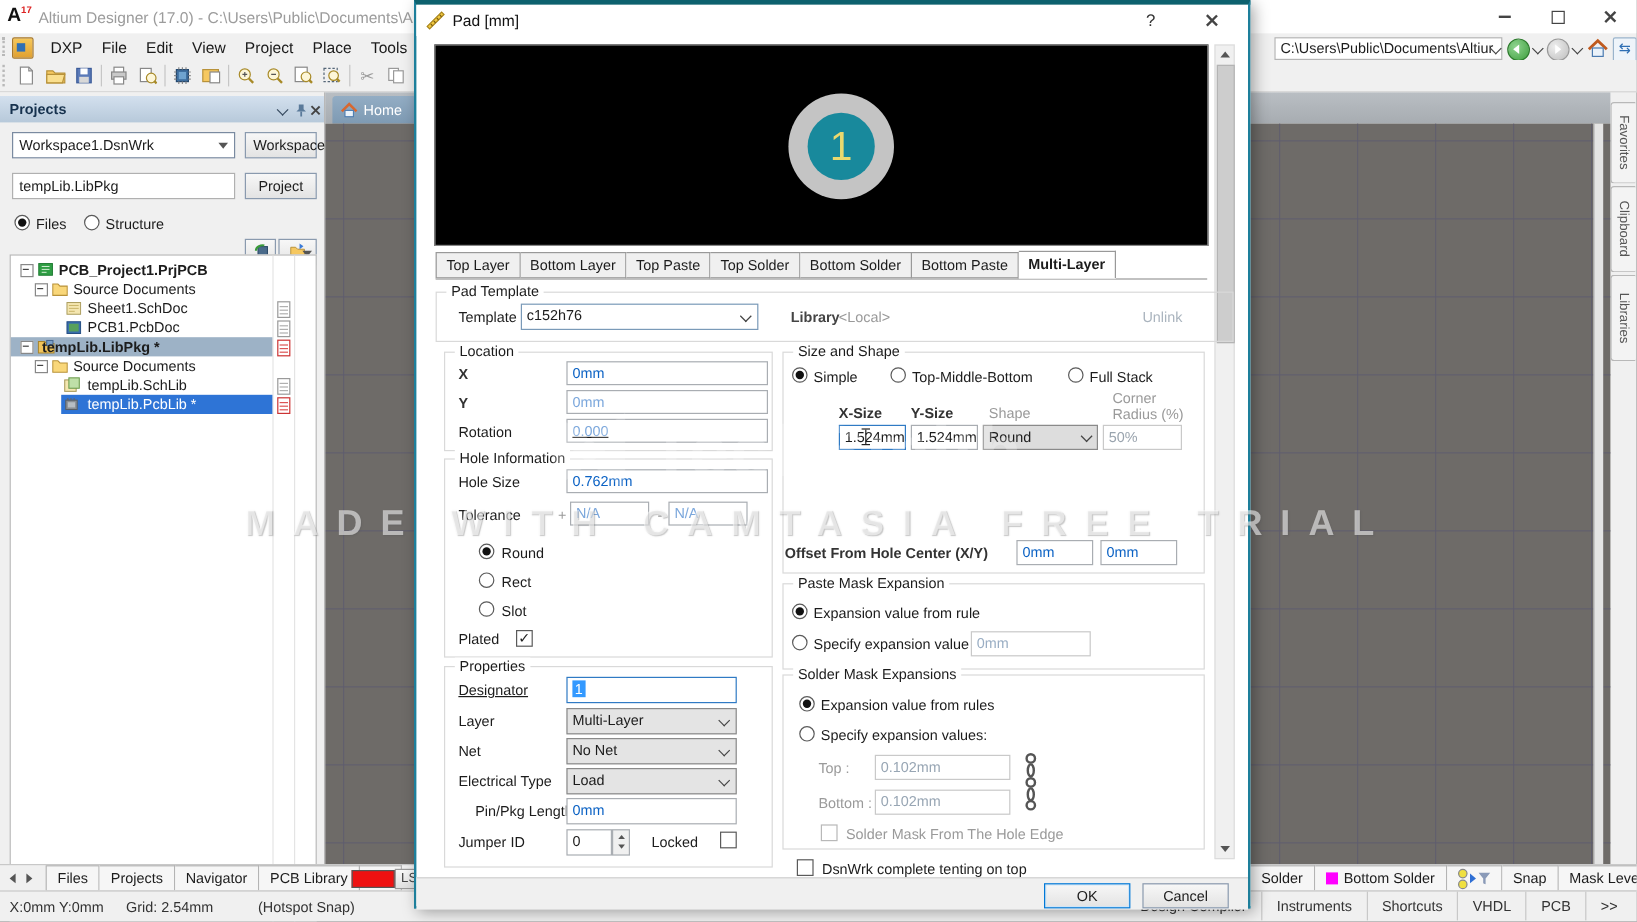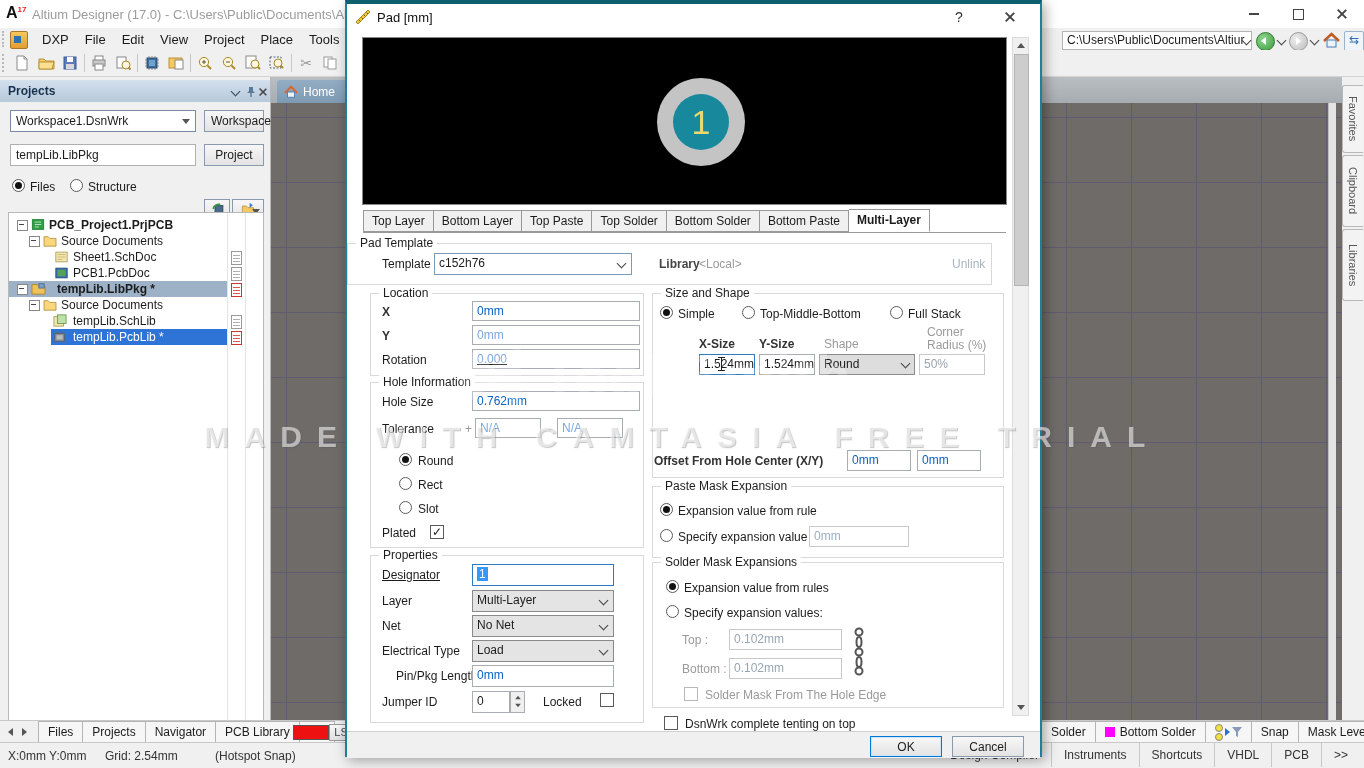--- a/index.html
+++ b/index.html
@@ -308,21 +308,21 @@
           </span>
       </div>
 
       <div class="trow" style="left:0;top:68px;width:254px;font-weight:bold;">
         <div class="abs" style="left:0;top:0;width:218px;height:16px;background:#9db2c6;"></div>
         <span class="expbox" style="left:8px;"></span>
         <svg class="abs" width="15" height="13" viewBox="0 0 17 15" style="left:22px;top:1px;">
             <path d="M1 3h6l2 2h7v9H1z" fill="#f0c35a" stroke="#a8842a"></path>
             <rect x="9" y="2" width="6" height="5" fill="#7aa0c8" stroke="#4a6a92"></rect>
           </svg>
-        <span style="margin-left:48px;position:relative;">tempLib.LibPkg *</span>
+        <span style="margin-left:26px;position:relative;">tempLib.LibPkg *</span>
         <span class="docico red" style="left:222px;">
             <i style="top:3px;"></i>
             <i style="top:6px;"></i>
             <i style="top:9px;"></i>
           </span>
       </div>
 
       <div class="trow" style="left:0;top:84px;width:254px;">
         <span class="expbox" style="left:20px;"></span>
         <svg class="abs" width="14" height="12" viewBox="0 0 16 14" style="left:34px;top:2px;">
@@ -438,21 +438,21 @@
     <div class="abs" style="left:16px;top:207px;width:643px;height:22px;display:flex;align-items:flex-end;border-bottom:1px solid #999;box-sizing:border-box;">
       <div class="dtab">Top Layer</div>
       <div class="dtab">Bottom Layer</div>
       <div class="dtab">Top Paste</div>
       <div class="dtab">Top Solder</div>
       <div class="dtab">Bottom Solder</div>
       <div class="dtab">Bottom Paste</div>
       <div class="dtab active">Multi-Layer</div>
     </div>
 
-    <div class="grp" style="left:0;top:239px;width:643px;height:40px;">
+    <div class="grp" style="left:16px;top:239px;width:643px;height:40px;padding-left:20px;">
       <span class="gt">Pad Template</span>
     </div>
     <span class="lb" style="left:35px;top:253px;">Template</span>
     <div class="fld" style="left:87px;top:249px;width:198px;height:22px;border-color:#7a9ab8;">
       <span>c152h76</span>
       <div class="cv" style="right:6px;top:6px;left:auto;"></div>
     </div>
     <span class="lb" style="left:312px;top:253px;font-weight:bold;color:#444;">Library</span>
     <span class="lb dim" style="left:352px;top:253px;">&lt;Local&gt;</span>
     <span class="lb dim" style="left:605px;top:253px;color:#aab4be;">Unlink</span>

